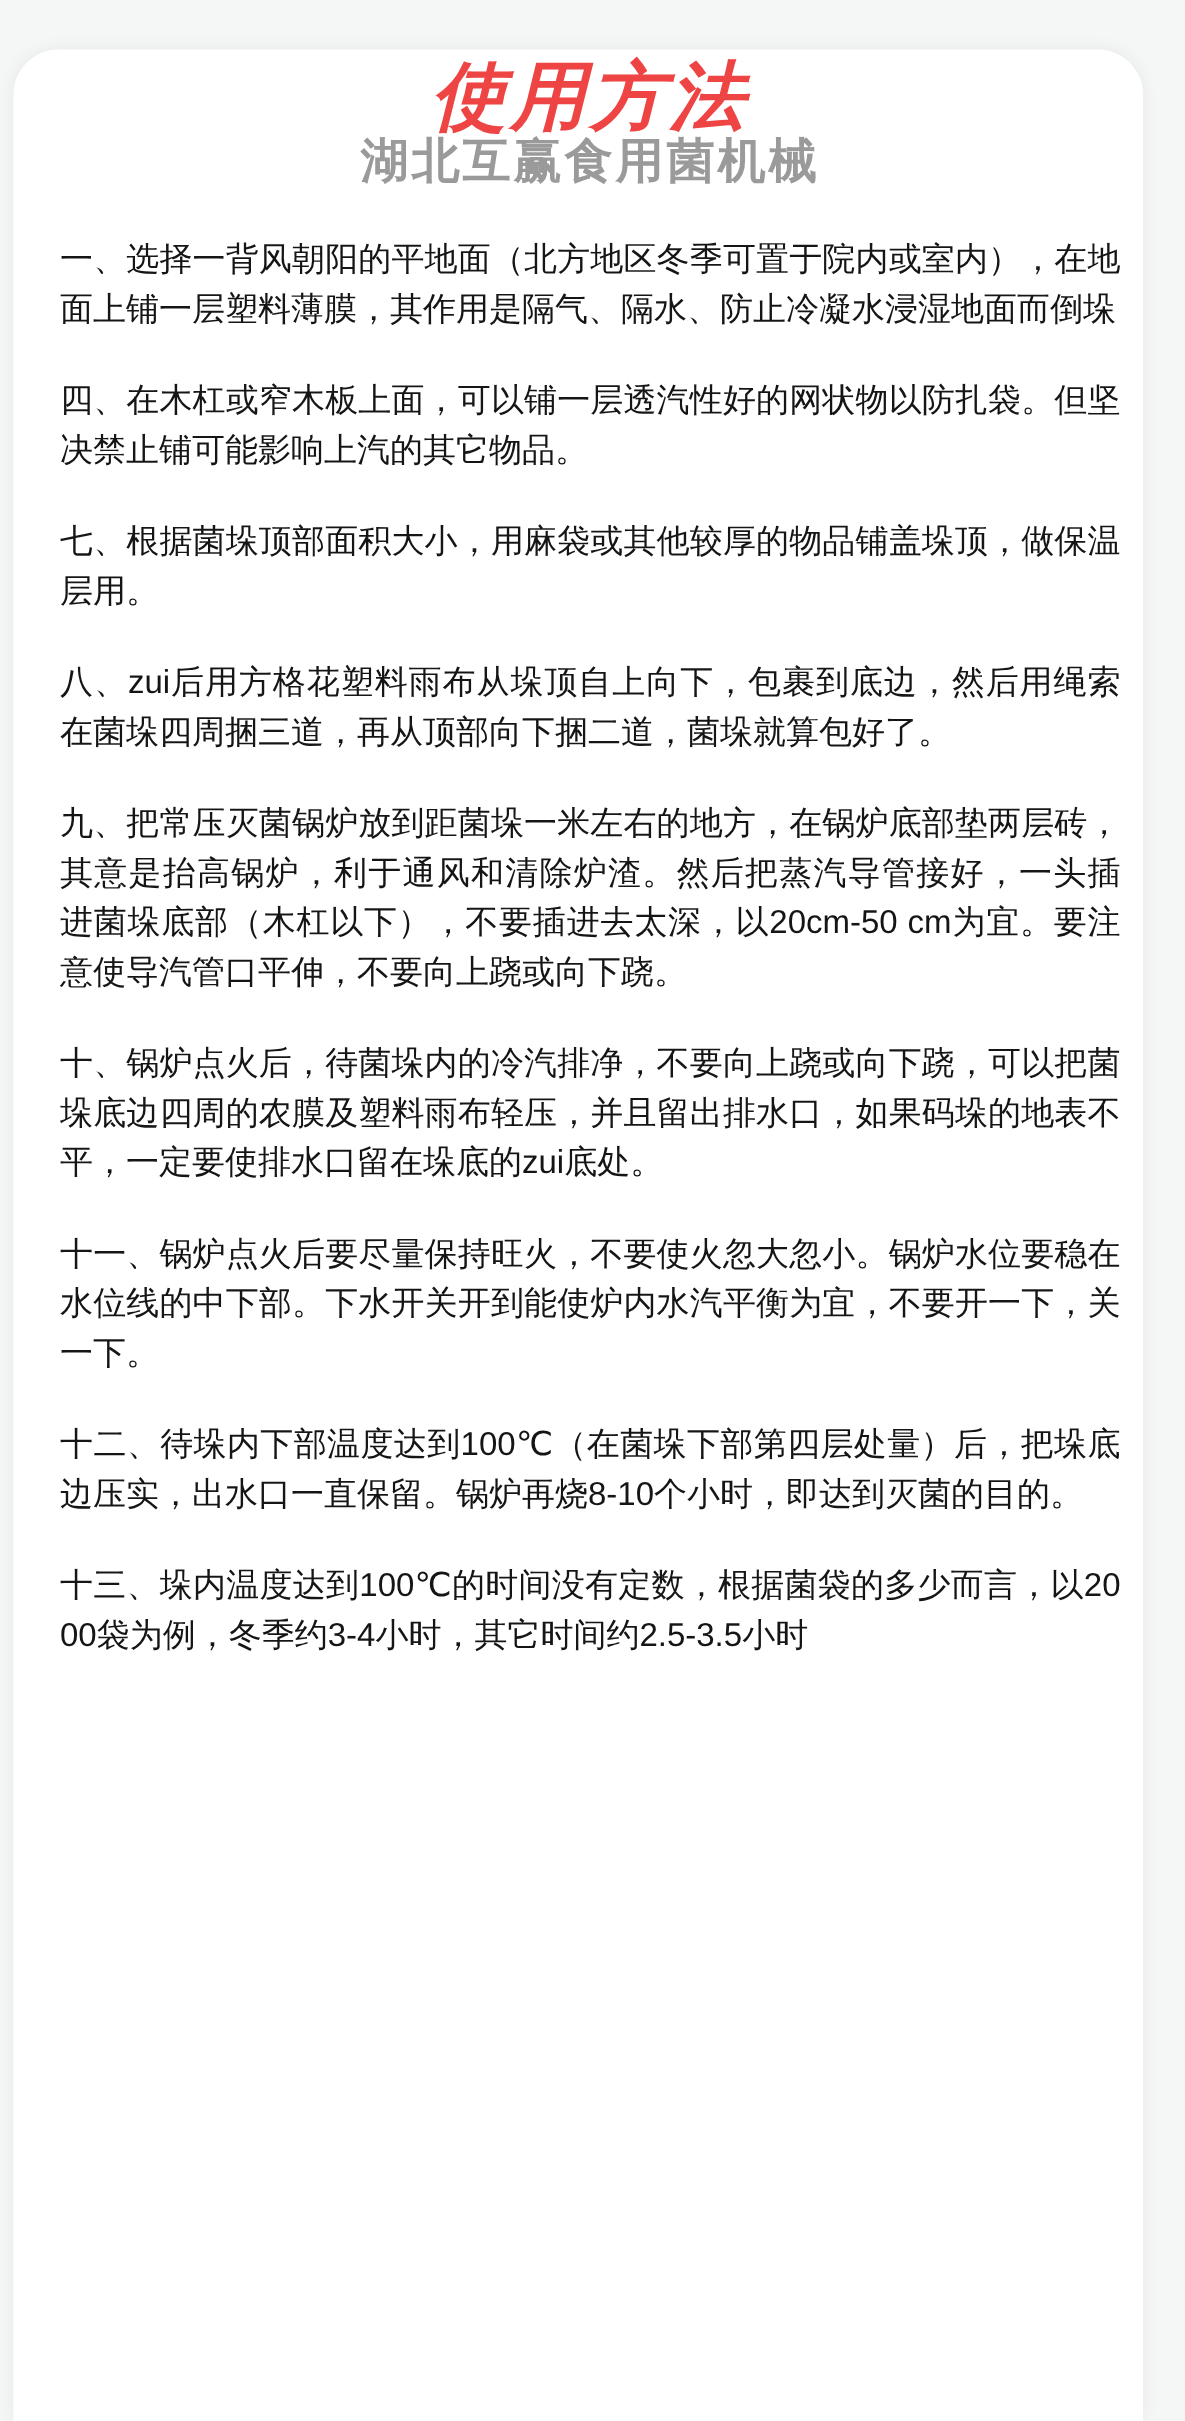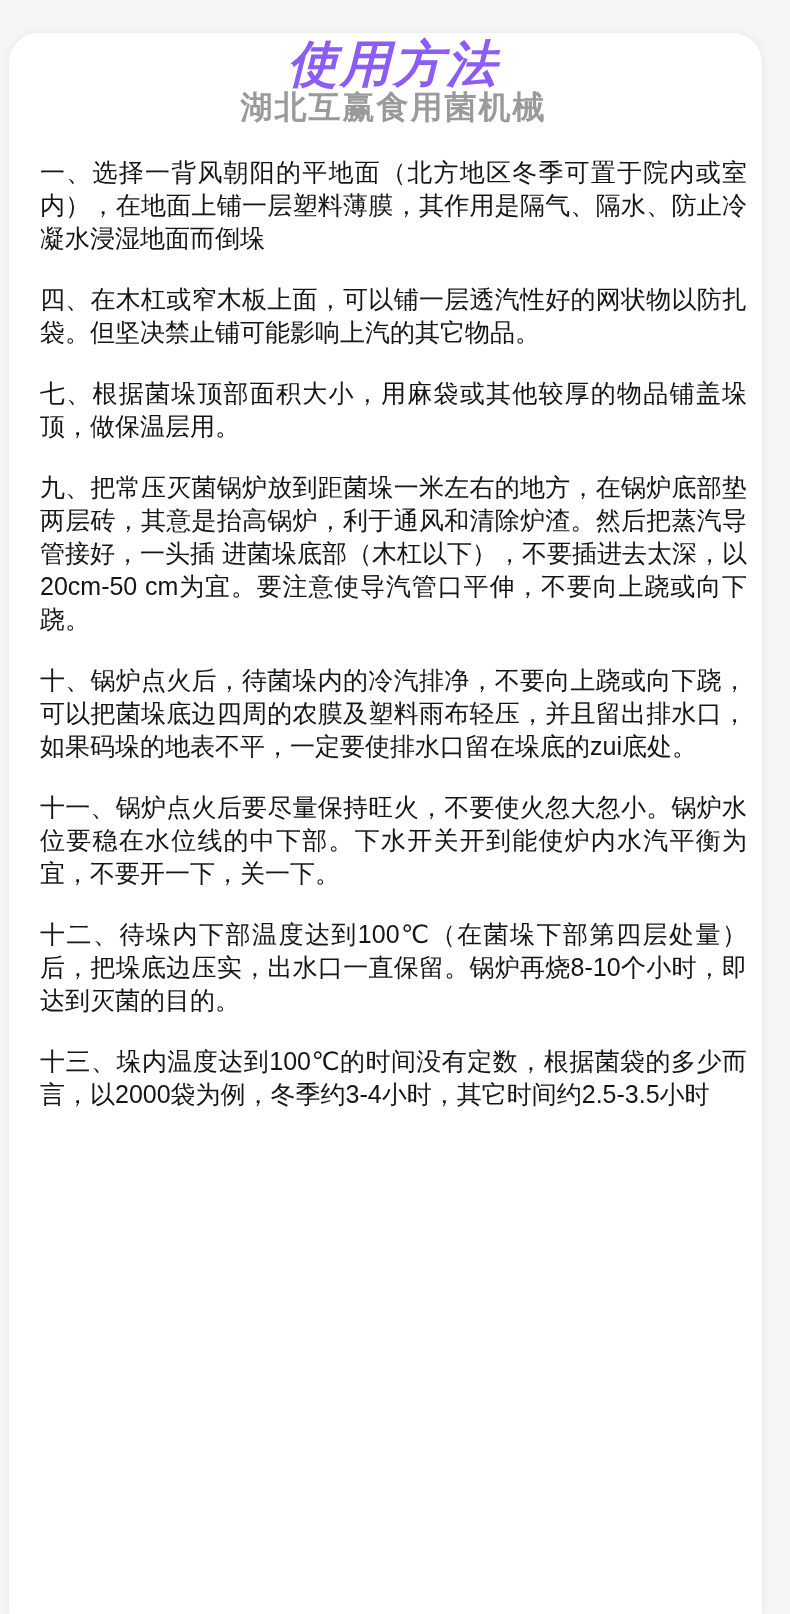--- a/index.html
+++ b/index.html
@@ -31,56 +31,57 @@
   }
   .title {
     margin: 0;
     padding-top: 1px;
     text-align: center;
     font-size: 50px;
     line-height: 56px;
     font-weight: 900;
     font-style: italic;
     letter-spacing: 3px;
-    color: #8b5cf6;
+    color: #ef4444;
   }
   .subtitle {
     margin: 0;
     text-align: center;
     font-size: 32px;
     line-height: 30px;
     letter-spacing: 2px;
     color: #9a9a9a;
     font-weight: 700;
   }
   .content {
     margin-top: 34px;
   }
   .para {
     margin: 0 0 28px 0;
-    font-size: 25px;
+    font-size: 22px;
     line-height: 33px;
     color: #151515;
     text-align: justify;
     text-justify: inter-character;
     word-break: break-all;
   }
   .para:last-child { margin-bottom: 0; }
 </style>
 </head>
 <body>
 
 <div class="page">
   <div class="card">
     <h1 class="title">使用方法</h1>
     <div class="subtitle">湖北互赢食用菌机械</div>
     <div class="content" id="instructions">
         <p class="para">一、选择一背风朝阳的平地面（北方地区冬季可置于院内或室内），在地面上铺一层塑料薄膜，其作用是隔气、隔水、防止冷凝水浸湿地面而倒垛</p>
         <p class="para">四、在木杠或窄木板上面，可以铺一层透汽性好的网状物以防扎袋。但坚决禁止铺可能影响上汽的其它物品。</p>
         <p class="para">七、根据菌垛顶部面积大小，用麻袋或其他较厚的物品铺盖垛顶，做保温层用。</p>
+        <p class="para">八、zui后用方格花塑料雨布从垛顶自上向下，包裹到底边，然后用绳索在菌垛四周捆三道，再从顶部向下捆二道，菌垛就算包好了。</p>
         <p class="para">九、把常压灭菌锅炉放到距菌垛一米左右的地方，在锅炉底部垫两层砖，其意是抬高锅炉，利于通风和清除炉渣。然后把蒸汽导管接好，一头插 进菌垛底部（木杠以下），不要插进去太深，以20cm-50 cm为宜。要注意使导汽管口平伸，不要向上跷或向下跷。</p>
         <p class="para">十、锅炉点火后，待菌垛内的冷汽排净，不要向上跷或向下跷，可以把菌垛底边四周的农膜及塑料雨布轻压，并且留出排水口，如果码垛的地表不平，一定要使排水口留在垛底的zui底处。</p>
         <p class="para">十一、锅炉点火后要尽量保持旺火，不要使火忽大忽小。锅炉水位要稳在水位线的中下部。下水开关开到能使炉内水汽平衡为宜，不要开一下，关一下。</p>
         <p class="para">十二、待垛内下部温度达到100℃（在菌垛下部第四层处量）后，把垛底边压实，出水口一直保留。锅炉再烧8-10个小时，即达到灭菌的目的。</p>
         <p class="para">十三、垛内温度达到100℃的时间没有定数，根据菌袋的多少而言，以2000袋为例，冬季约3-4小时，其它时间约2.5-3.5小时</p>
       </div>
   </div>
 </div>
 
 </body></html>

